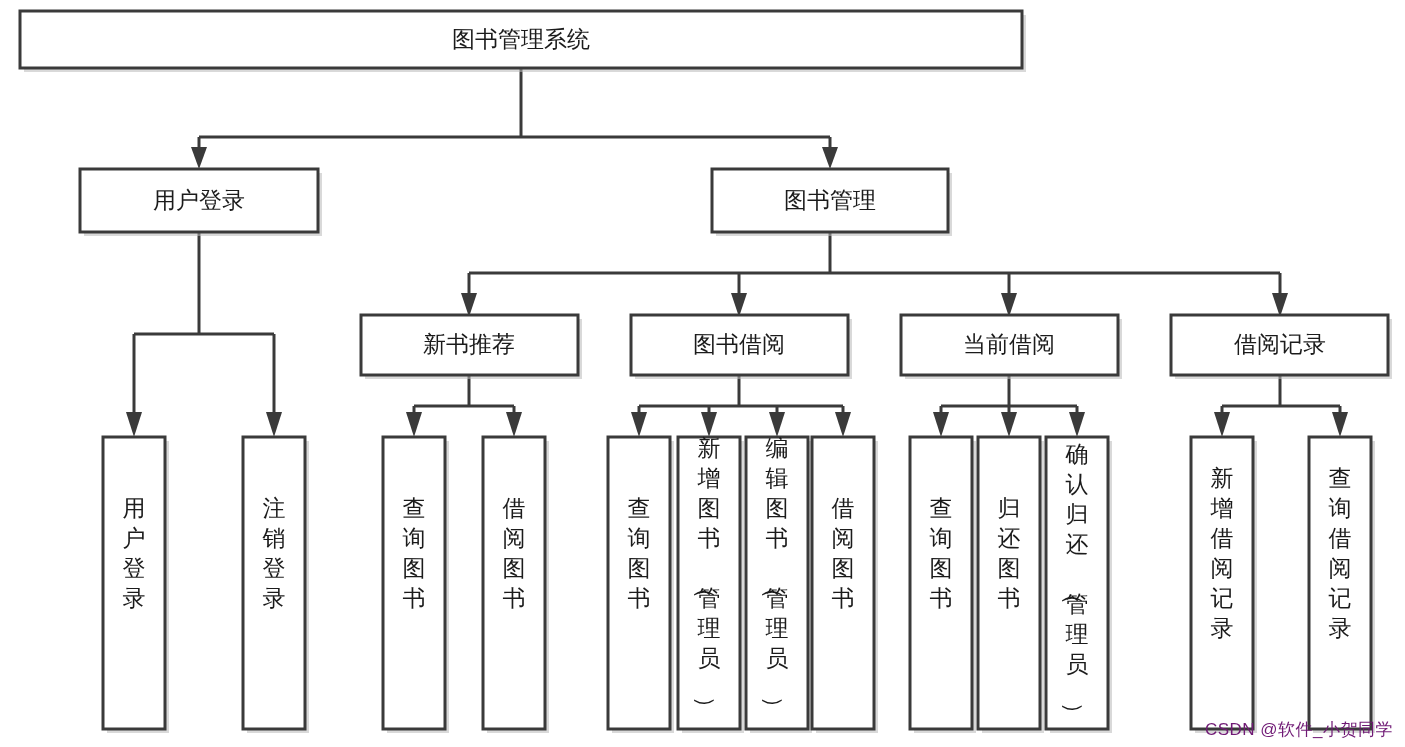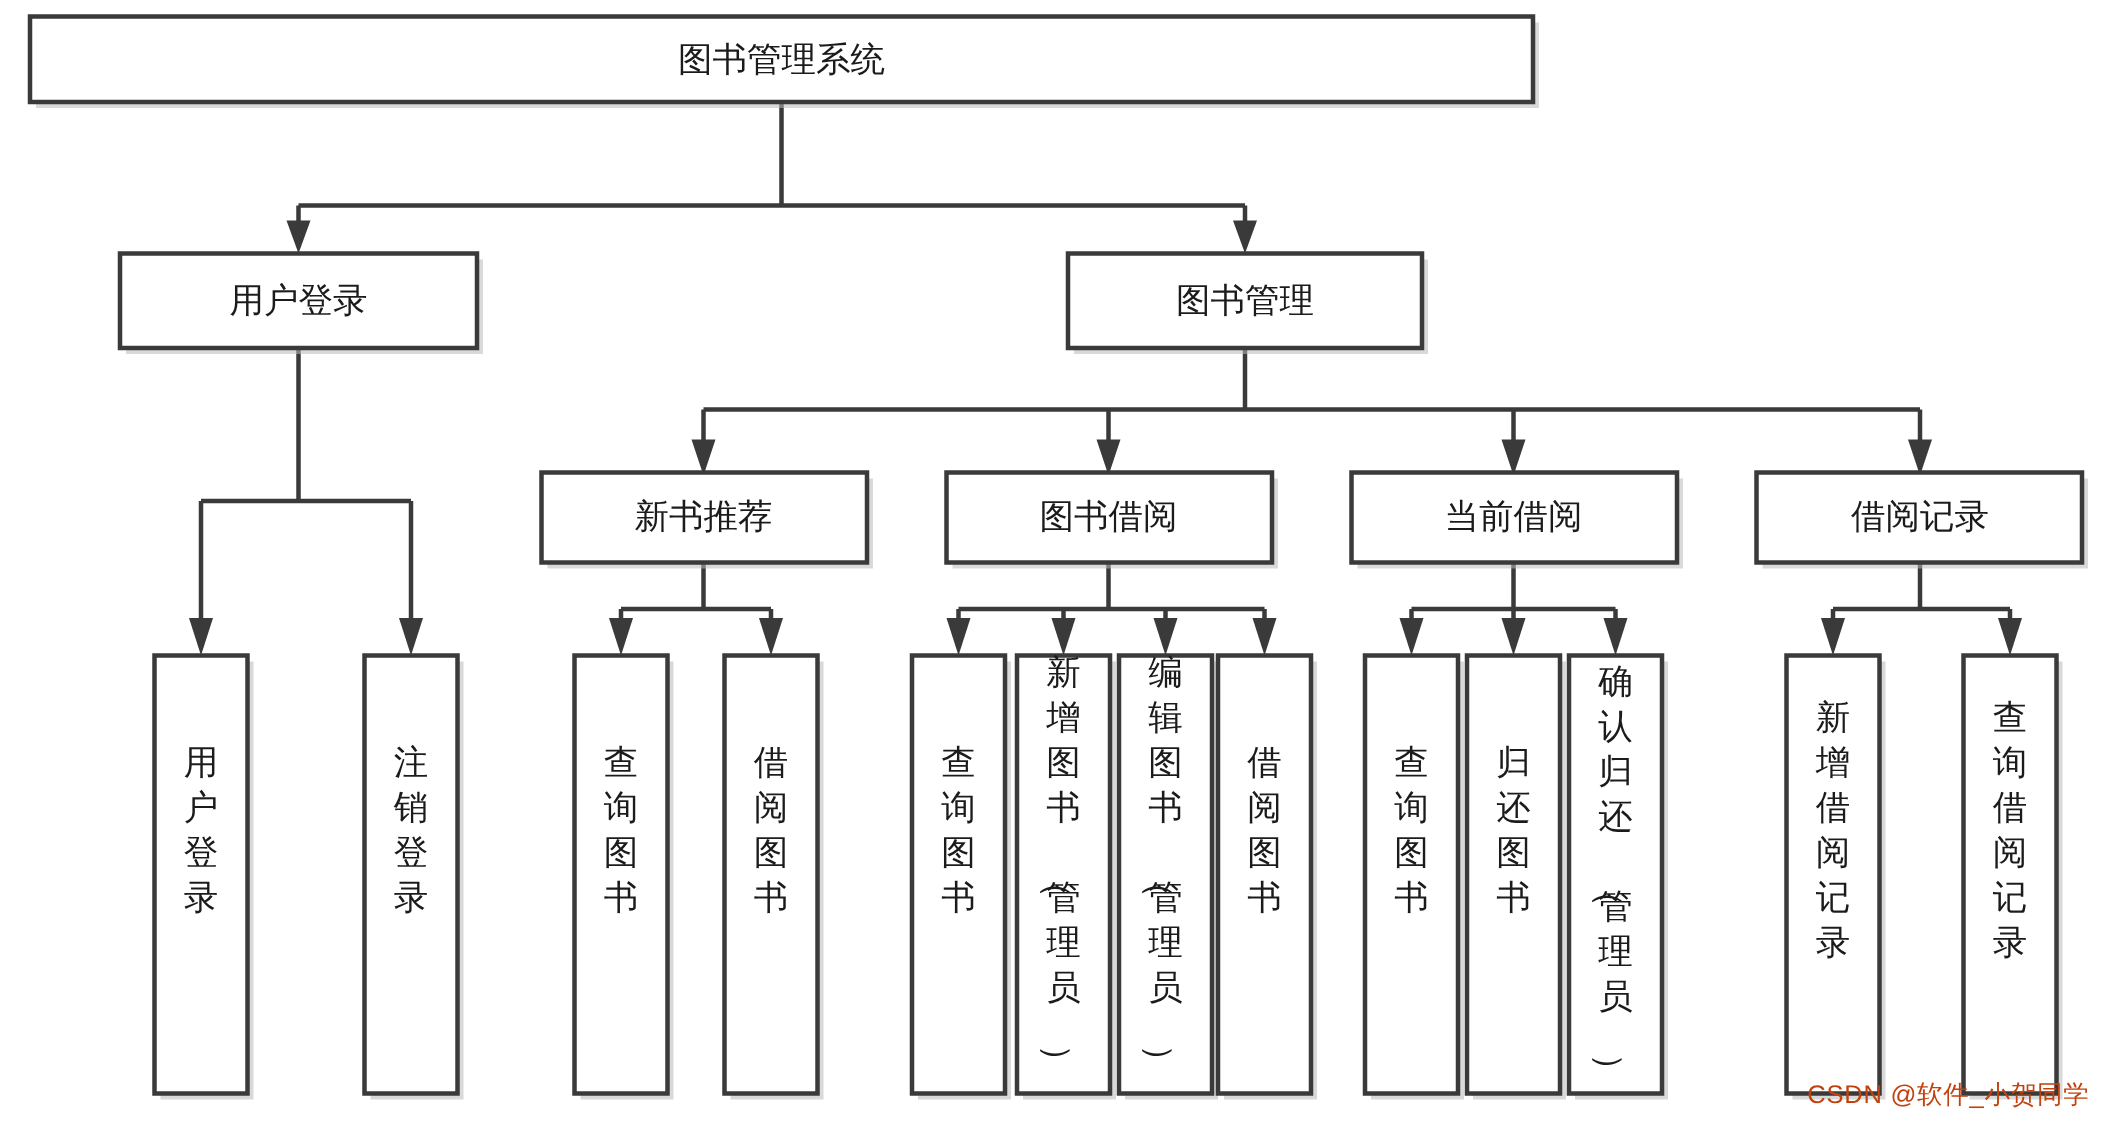--- a/index.html
+++ b/index.html
@@ -55,21 +55,21 @@
     dominant-baseline: middle;
   }
   text.v-label {
     font-size: 23px;
     text-anchor: middle;
   }
   .watermark {
     position: absolute;
     right: 12px;
     bottom: 6px;
-    color: #c2410c;
+    color: #701a75;
     font-size: 17px;
     font-family: "Liberation Sans", "DejaVu Sans", sans-serif;
     letter-spacing: 0.5px;
     white-space: nowrap;
     pointer-events: none;
   }
 </style>
 </head>
 <body>
 

